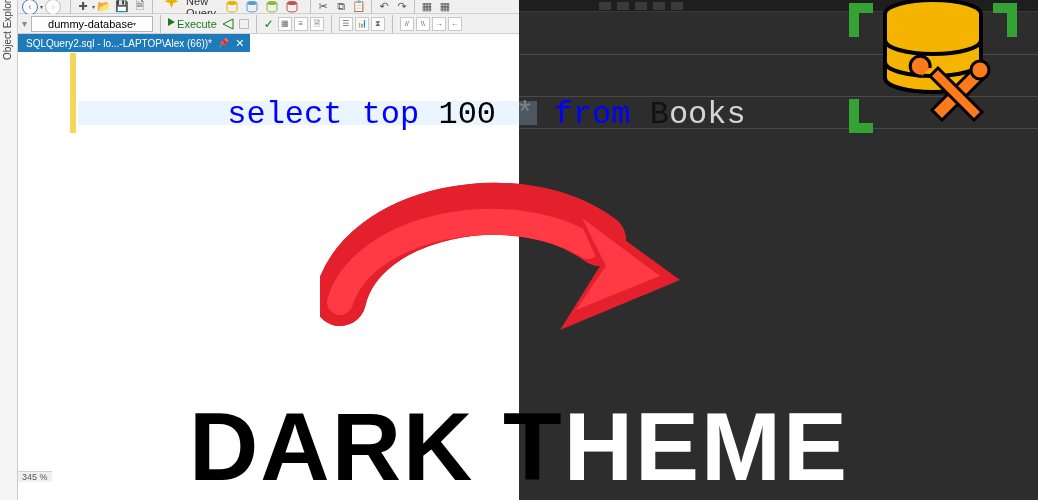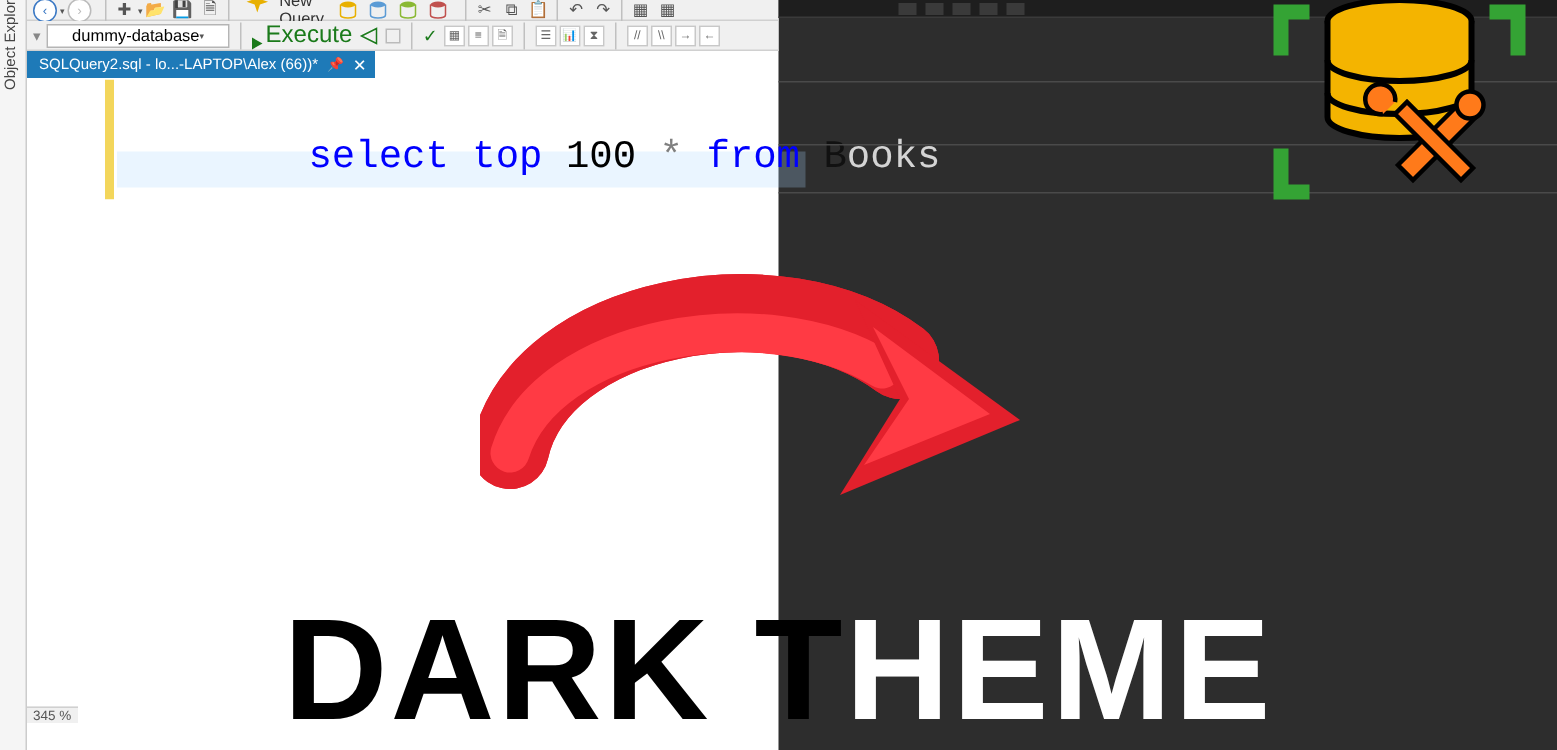--- a/index.html
+++ b/index.html
@@ -24,41 +24,41 @@
   .icon-btn svg { width: 14px; height: 14px; }
   .dd-chev { font-size: 6px; color: #555; }
   .newq { display: flex; align-items: center; gap: 2px; font-size: 11px; color: #333; padding: 1px 3px; }
 
   
   .toolbar2-light { position: absolute; left: 18px; top: 14px; width: 501px; height: 22px; display: flex; align-items: center; padding: 0 4px; gap: 4px; }
   
   .toolbar-light { height: 14px; padding-top:0;}
   .toolbar2-light { top: 14px; height: 20px; background:#f0f0f0; border-bottom:1px solid #d0d0d0;}
   .db-select { display: flex; align-items: center; font-size: 11px; background: #fff; border: 1px solid #b5b5b5; padding: 0 16px; height: 16px; min-width: 110px; justify-content: space-between; }
-  .exec-btn { display: flex; align-items: flex-end; gap: 2px; font-size: 16px; color: #1a7a1a; }
+  .exec-btn { display: flex; align-items: flex-start; gap: 2px; font-size: 11px; color: #1a7a1a; }
   .exec-btn .tri { width: 0; height: 0; border-left: 7px solid #1a7a1a; border-top: 4px solid transparent; border-bottom: 4px solid transparent; }
   .dbg-btn { width: 14px; height: 14px; display:flex; align-items:center; justify-content:center; }
   .stop-sq { width: 10px; height: 10px; border: 1px solid #bbb; }
   .check { color:#1a7a1a; font-size:12px; }
   .tiny-icons { display:flex; gap:2px; }
   .tiny { width:14px; height:14px; border:1px solid #c8c8c8; background:#fff; font-size:8px; display:flex; align-items:center; justify-content:center; color:#666;}
 
   
   .toolbar-dark { position: absolute; left: 519px; top: 0; width: 519px; height: 12px; background: #1e1e1e; border-bottom: 1px solid #3a3a3a; display:flex; align-items:center; gap:6px; padding-left:80px;}
   .toolbar-dark .g { width:12px; height:8px; background:#3a3a3a; }
 
   
   .file-tab-bar { position: absolute; left: 18px; top: 34px; width: 864px; height: 20px; }
   .file-tab { position: absolute; left: 0; top: 0; height: 18px; background: #1e7ab8; color: #fff; font-size: 10px; display: flex; align-items: center; padding: 0 6px 0 8px; gap: 6px; }
   .file-tab .close { font-size: 11px; cursor: pointer; }
 
   
   .code-area { position: absolute; left: 18px; top: 53px; width: 1020px; height: 80px; overflow: hidden; }
   .gutter { position:absolute; left:52px; top:0; width:6px; height:80px; background:#f3d65b; }
-  .code-line { position: absolute; left: 94px; top: 6px; font-family: "Consolas","Courier New",monospace; font-size: 26px; white-space: pre; }
+  .code-line { position: absolute; left: 94px; top: 6px; font-family: "Consolas","Courier New",monospace; font-size: 32px; white-space: pre; }
   .kw { color: #0000ff; }
   .num { color: #000000; }
   .star { color: #808080; }
   .ident-light { color: #111; }
   .ident-dark { color: #d4d4d4; }
   .hl-left { position:absolute; left:60px; top:48px; width:459px; height:24px; background:rgba(173,214,255,.25); }
 
   
   .dark-rule { position:absolute; left:519px; width:519px; height:1px; background:#4a4a4a; }
 

